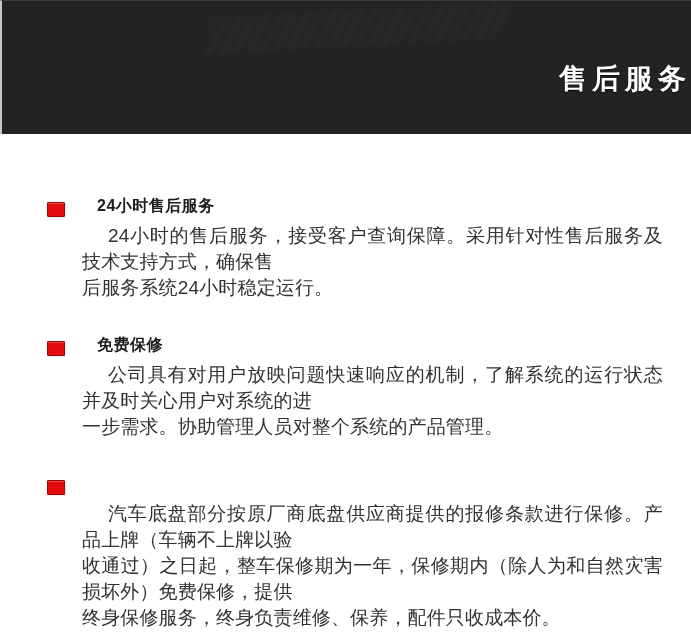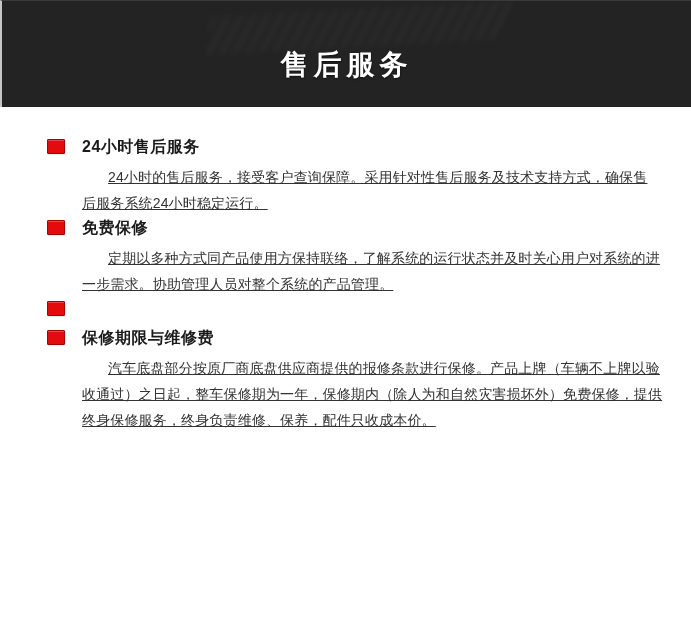--- a/index.html
+++ b/index.html
@@ -15,29 +15,29 @@
   }
   .page {
     position: relative;
     width: 691px;
     height: 640px;
     background: var(--page-bg, #ffffff);
   }
   
   .banner {
     position: relative;
-    height: 107px;
+    height: 134px;
     background: var(--banner-bg, #232323);
     border-left: 2px solid #c6c6c6;
     border-top: 1px solid #3a3a3a;
     box-sizing: border-box;
     overflow: hidden;
     display: flex;
     align-items: center;
-    justify-content: center;
+    justify-content: flex-end;
   }
   .banner h1 {
     margin: 22px 0 0 0;
     font-size: 28px;
     line-height: 30px;
     font-weight: 700;
     letter-spacing: 5px;
     color: var(--banner-text, #ffffff);
     text-shadow: 0 1px 2px rgba(0,0,0,.6);
   }
@@ -58,24 +58,25 @@
     opacity: 0.5;
     pointer-events: none;
   }
   
   .content {
     padding: 28px 28px 0 47px;
   }
   .section { margin: 0; }
   .sec-head {
     display: flex;
-    align-items: center;
-    gap: 17px;
+    align-items: flex-end;
+    gap: 32px;
     height: 23px;
     margin-bottom: 6px;
+    margin-top: 32px;
   }
   .bullet {
     flex: 0 0 auto;
     width: 18px;
     height: 15px;
     background: var(--bullet-red, #e30b0b);
     border: 1px solid var(--bullet-border, #9c0808);
     border-radius: 1px;
     box-sizing: border-box;
     box-shadow: inset 0 1px 0 rgba(255,255,255,.25), 1px 1px 0 rgba(0,0,0,.08);
@@ -84,28 +85,27 @@
     margin: 0;
     font-size: 16px;
     line-height: 23px;
     font-weight: 700;
     letter-spacing: 0.5px;
     color: var(--title-color, #1b1b1b);
   }
   .para {
     margin: 0 0 0 35px;
     width: 581px;
-    font-size: 14px;
+    font-size: 19px;
     line-height: 26px;
     letter-spacing: 0.15px;
     color: var(--body-color, #323232);
     text-indent: 26px;
     white-space: pre-line;
     text-align: justify;
-    text-decoration: underline;
   }
 </style>
 </head>
 <body>
 
 <div class="page">
 
   <header class="banner">
     <div class="watermark"></div>
     <h1>售后服务</h1>
@@ -122,38 +122,34 @@
 后服务系统24小时稳定运行。</p>
         </div>
   </section>
 
   <section class="section">
     <div class="sec-head">
       <span class="bullet"></span>
       <h2>免费保修</h2>
     </div>
     <div>
-          <p class="para">定期以多种方式同产品使用方保持联络，了解系统的运行状态并及时关心用户对系统的进
+          <p class="para">公司具有对用户放映问题快速响应的机制，了解系统的运行状态并及时关心用户对系统的进
 一步需求。协助管理人员对整个系统的产品管理。</p>
         </div>
   </section>
 
   <section class="section">
     <div class="sec-head">
       <span class="bullet"></span>
     </div>
     <div>
         </div>
   </section>
 
   <section class="section">
-    <div class="sec-head">
-      <span class="bullet"></span>
-      <h2>保修期限与维修费</h2>
-    </div>
     <div>
           <p class="para">汽车底盘部分按原厂商底盘供应商提供的报修条款进行保修。产品上牌（车辆不上牌以验
 收通过）之日起，整车保修期为一年，保修期内（除人为和自然灾害损坏外）免费保修，提供
 终身保修服务，终身负责维修、保养，配件只收成本价。</p>
         </div>
   </section>
 </main>
 
 </div>
 

